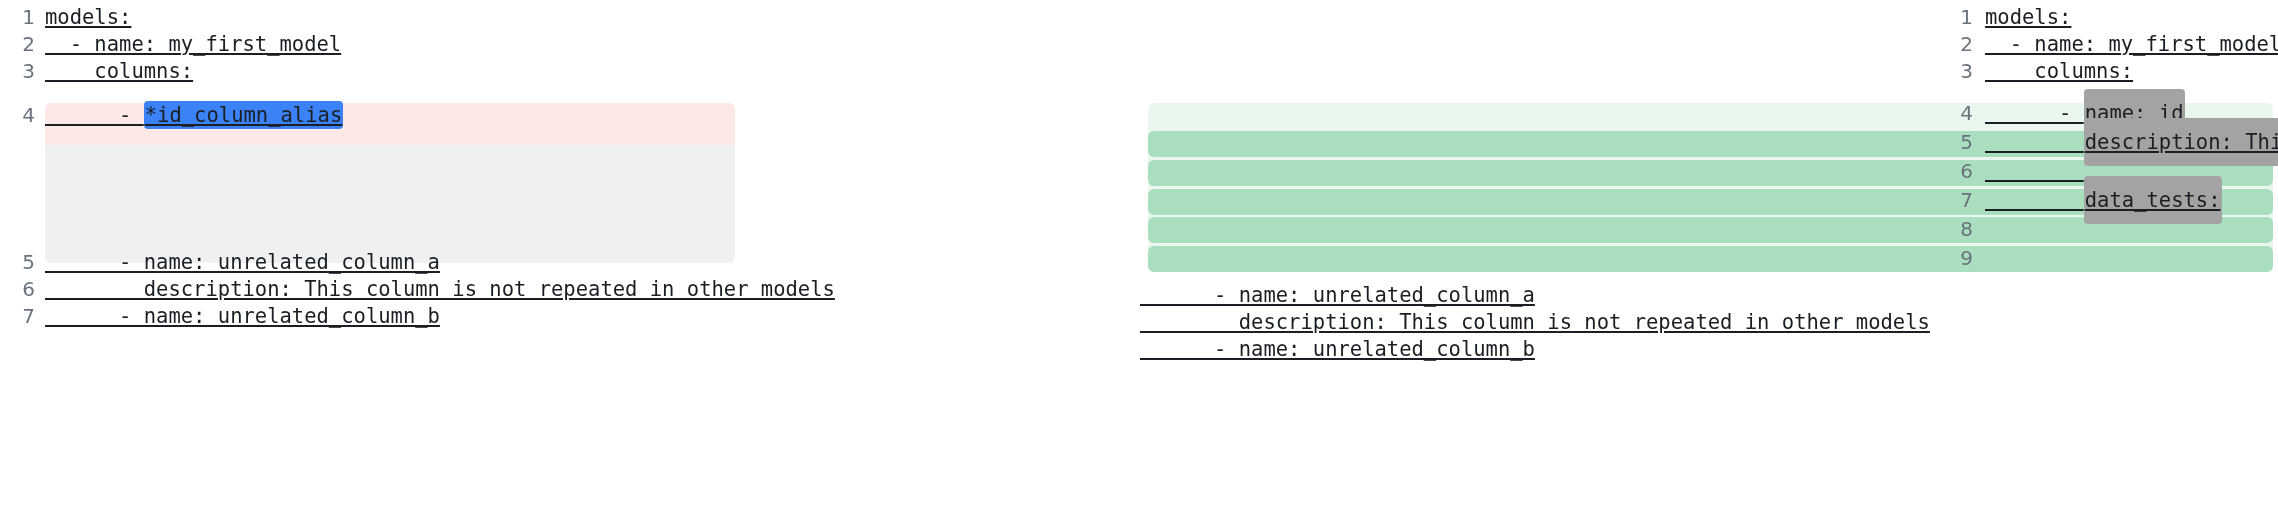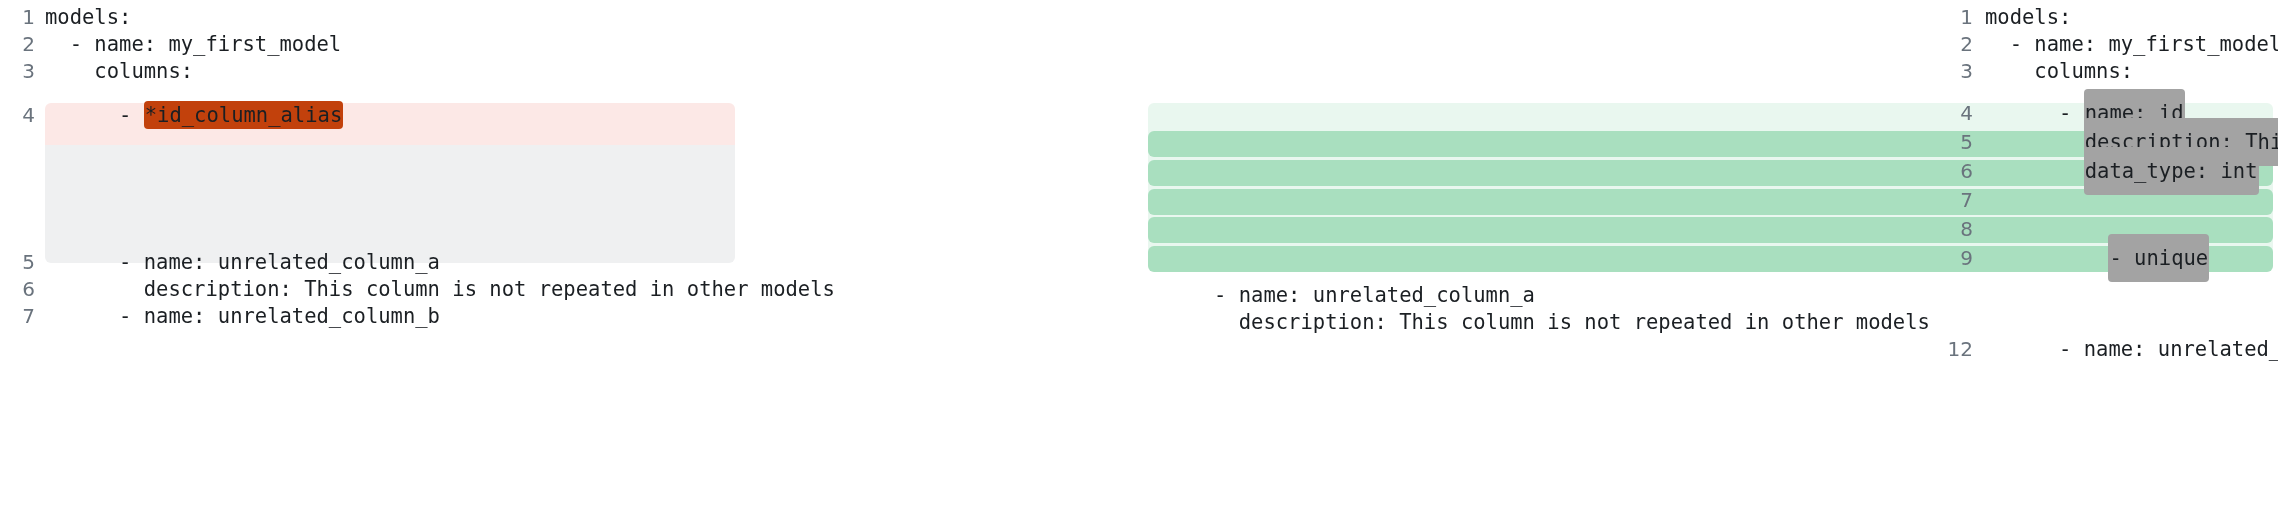--- a/index.html
+++ b/index.html
@@ -61,20 +61,21 @@
     padding-right: 12px;
   }
 
   .code {
     position: relative;
     flex: 1 1 auto;
     color: #1b1f23;
     white-space: pre;
     font-family: "DejaVu Sans Mono", "Liberation Mono", monospace;
     letter-spacing: 0px;
+    text-decoration: underline;
   }
 
   
   .hunk {
     position: absolute;
     pointer-events: none;
   }
   .hunk-del-head {
     background: #fce8e6;
     border-top-left-radius: 6px;
@@ -85,21 +86,21 @@
     border-bottom-left-radius: 6px;
     border-bottom-right-radius: 6px;
   }
   .hunk-add {
     background: #e9f7ef;
     border-radius: 6px;
   }
 
   
   .w-del {
-    background: #c2410c;
+    background: #3b82f6;
     border-radius: 4px;
     padding: 2px 1px;
   }
   .w-add {
     background: #a3a3a3;
     border-radius: 4px;
     padding: 12px 1px;
   }
   
   .band-add {
@@ -206,47 +207,46 @@
         <span class="code"><span>      - </span><span class="w-add">name: id</span></span>
       </div>
 
       <div class="code-line" style="height:29px; line-height:29px;">
         <span class="ln">5</span>
         <span class="code"><span>        </span><span class="w-add">description: This is a unique identifier.</span></span>
       </div>
 
       <div class="code-line" style="height:29px; line-height:29px;">
         <span class="ln">6</span>
-        <span class="code"><span>        </span><span class="w-add">data_type: int</span></span>
+        <span class="code"><span>        </span></span>
       </div>
 
       <div class="code-line" style="height:29px; line-height:29px;">
         <span class="ln">7</span>
+        <span class="code"><span>        </span><span class="w-add">data_tests:</span></span>
       </div>
 
       <div class="code-line" style="height:29px; line-height:29px;">
         <span class="ln">8</span>
       </div>
 
       <div class="code-line" style="height:29px; line-height:29px;">
         <span class="ln">9</span>
-        <span class="code"><span>          </span><span class="w-add">- unique</span></span>
       </div>
 
       <div class="code-line" style="height:9px;"></div>
 
       <div class="code-line">
         <span class="code">      - name: unrelated_column_a</span>
       </div>
 
       <div class="code-line">
         <span class="code">        description: This column is not repeated in other models</span>
       </div>
 
       <div class="code-line">
-        <span class="ln">12</span>
         <span class="code">      - name: unrelated_column_b</span>
       </div>
 
     </div>
   </div>
 
 </div>
 
 </body></html>

